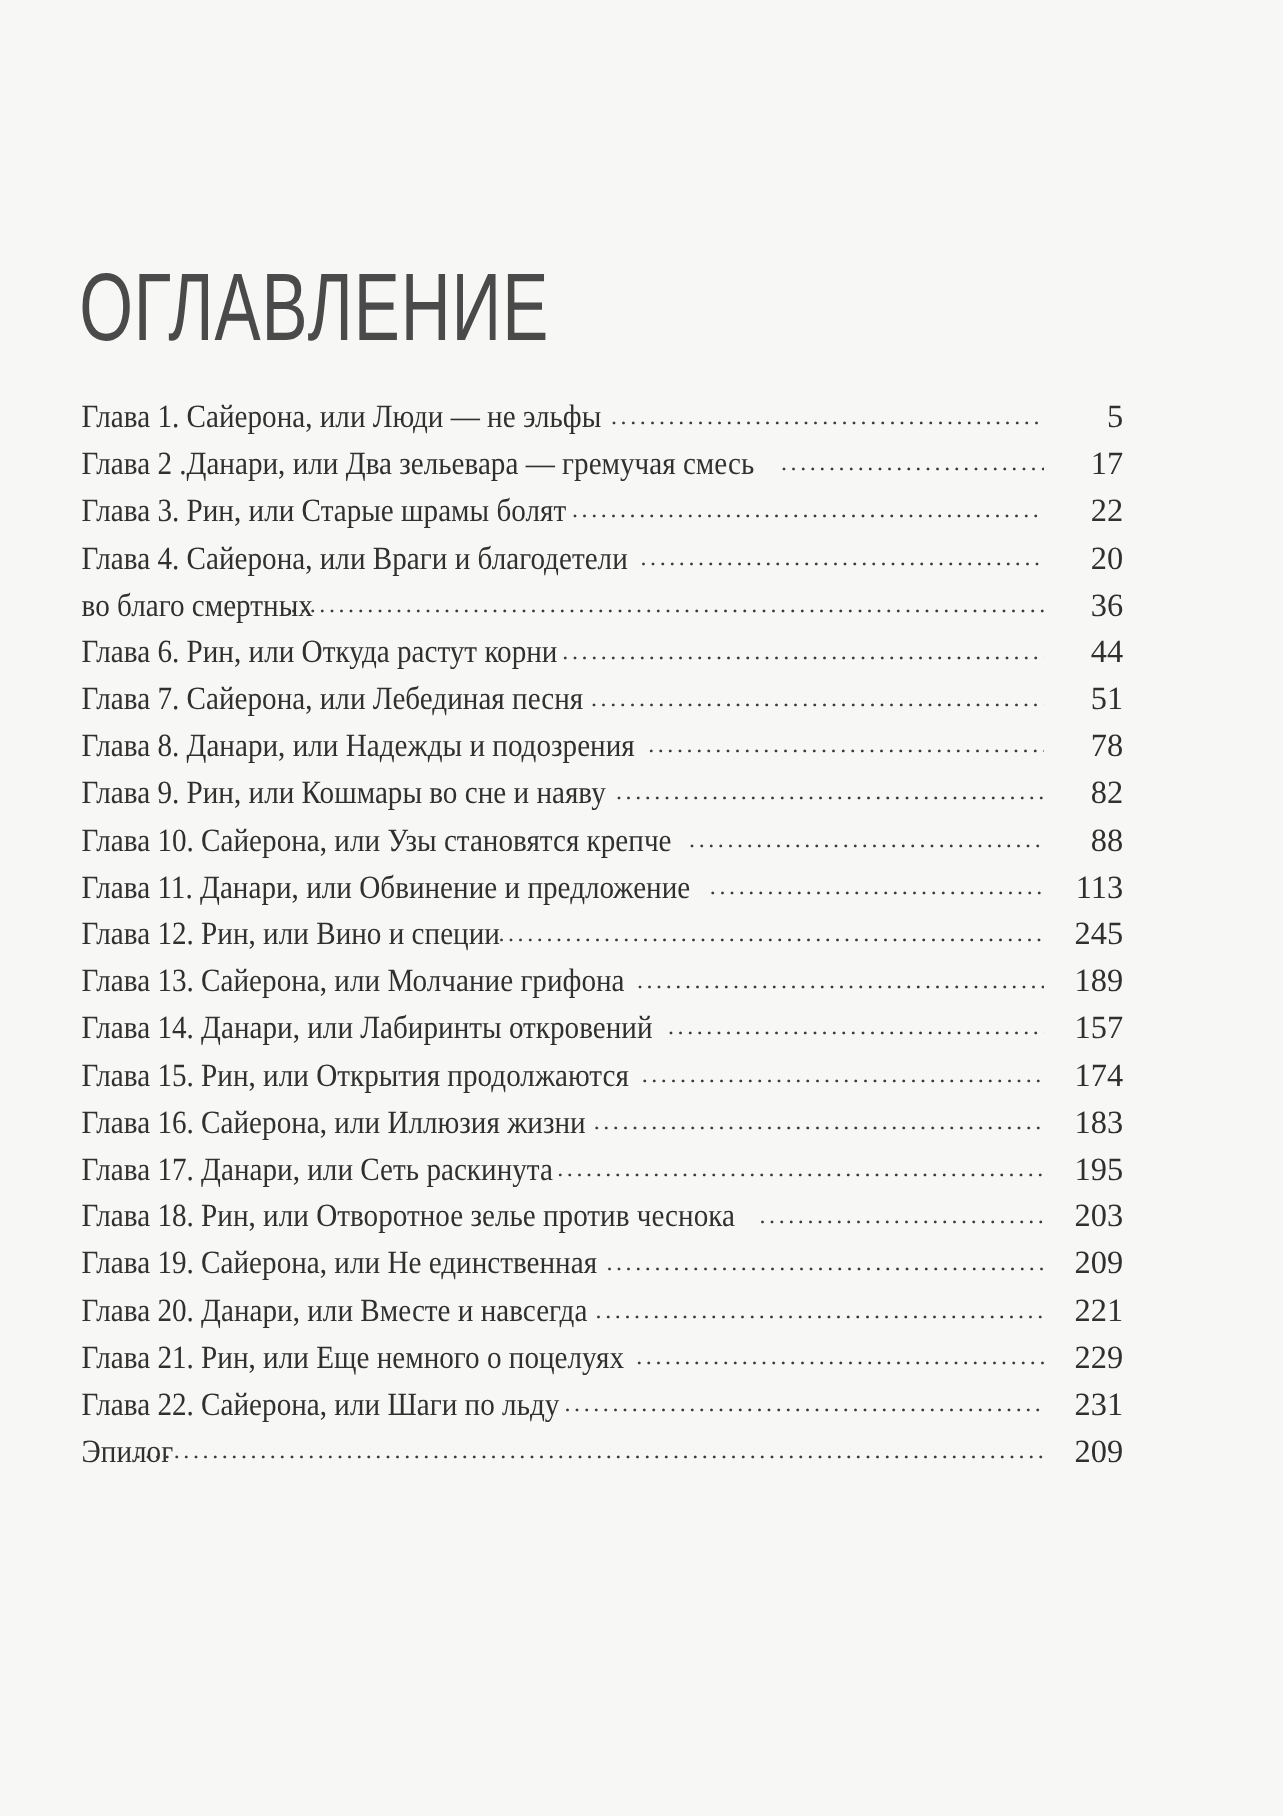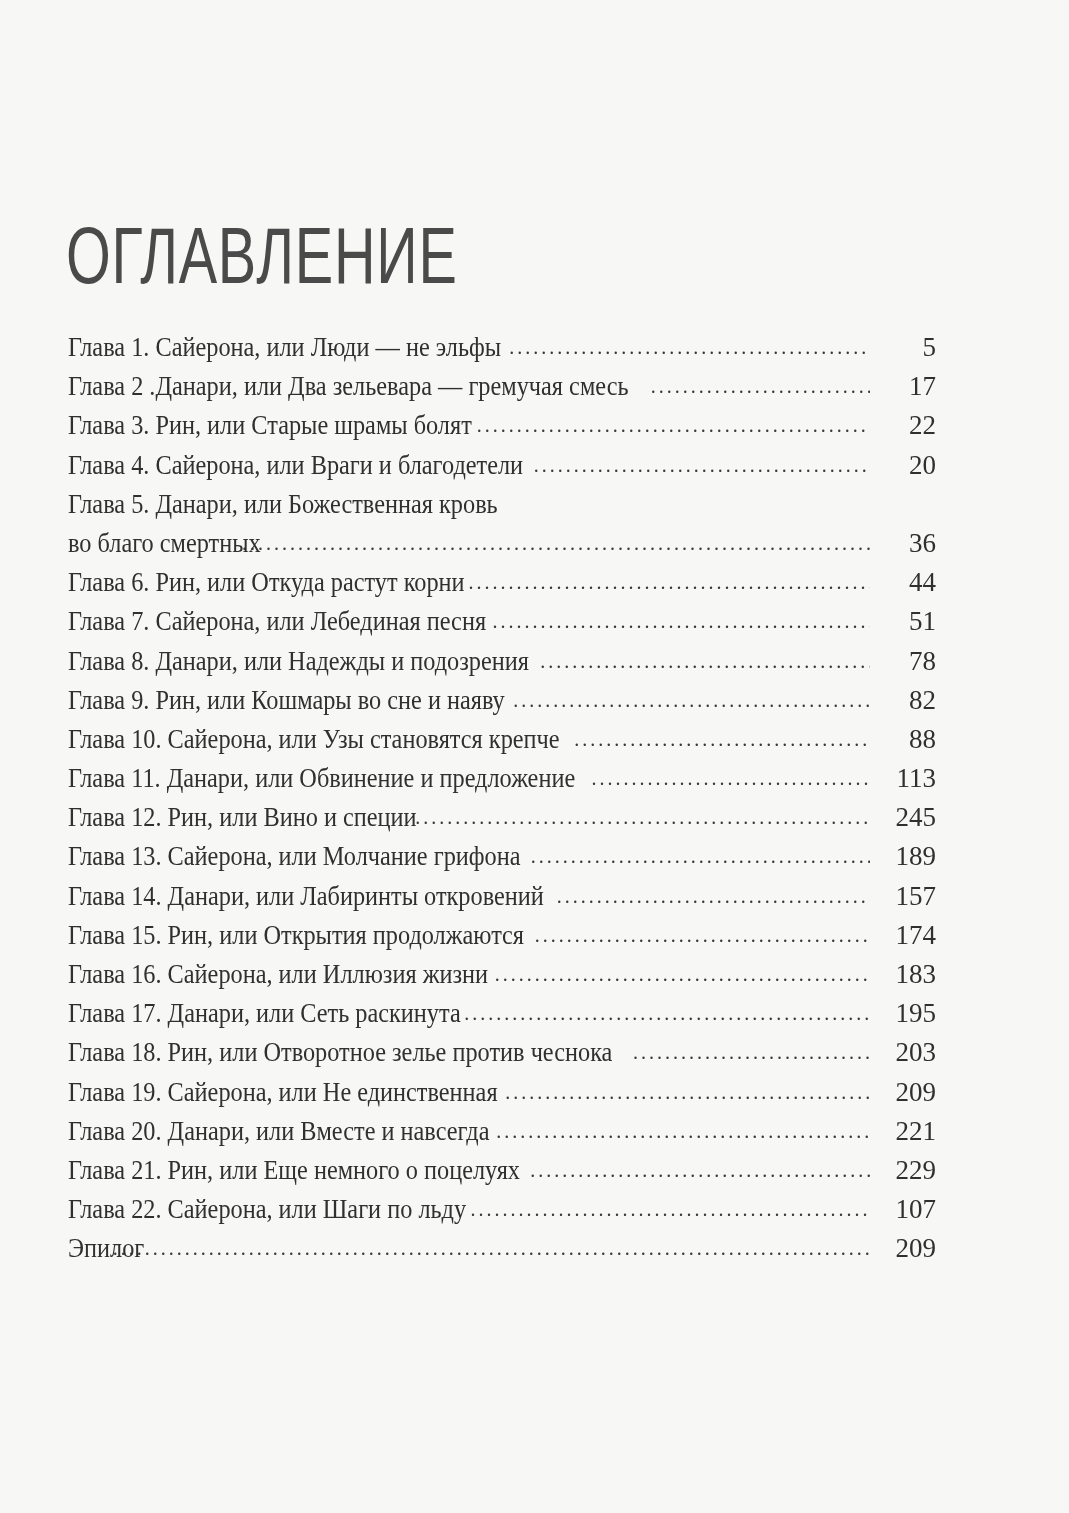--- a/index.html
+++ b/index.html
@@ -18,21 +18,21 @@
     letter-spacing: 1px;
     transform: scaleX(0.72); transform-origin: left top;
     font-weight: normal;
   }
   .toc { position: absolute; left: 68px; top: 328px; width: 868px; }
   .row {
     position: relative; height: 39.2px;
     font-family: "Liberation Serif", "DejaVu Serif", serif;
     font-size: 27px; line-height: 39.2px;
     color: #303030;
-    display: flex; align-items: flex-start;
+    display: flex; align-items: flex-end;
   }
   .row .label { white-space: nowrap; transform: scaleX(0.9); transform-origin: left center; }
   .row .dots {
     flex: 1; overflow: hidden; white-space: nowrap;
     margin: 0 10px 0 -40px; text-align: right;
     color: #3a3a3a; letter-spacing: 3px; font-size: 20px;
   }
   .row .page-num { width: 56px; text-align: right; }
   .row.nodots .dots { visibility: hidden; }
 </style>
@@ -55,25 +55,20 @@
       </div>
     <div class="row">
         <span class="label">Глава 3. Рин, или Старые шрамы болят</span>
         <span class="dots">................................................................................................</span>
         <span class="page-num">22</span>
       </div>
     <div class="row">
         <span class="label">Глава 4. Сайерона, или Враги и благодетели</span>
         <span class="dots">................................................................................................</span>
         <span class="page-num">20</span>
-      </div>
-    <div class="row nodots">
-        <span class="label">Глава 5. Данари, или Божественная кровь</span>
-        <span class="dots"></span>
-        <span class="page-num"></span>
       </div>
     <div class="row">
         <span class="label">во благо смертных</span>
         <span class="dots">................................................................................................</span>
         <span class="page-num">36</span>
       </div>
     <div class="row">
         <span class="label">Глава 6. Рин, или Откуда растут корни</span>
         <span class="dots">................................................................................................</span>
         <span class="page-num">44</span>
@@ -149,21 +144,21 @@
         <span class="page-num">221</span>
       </div>
     <div class="row">
         <span class="label">Глава 21. Рин, или Еще немного о поцелуях</span>
         <span class="dots">................................................................................................</span>
         <span class="page-num">229</span>
       </div>
     <div class="row">
         <span class="label">Глава 22. Сайерона, или Шаги по льду</span>
         <span class="dots">................................................................................................</span>
-        <span class="page-num">107</span>
+        <span class="page-num">231</span>
       </div>
     <div class="row">
         <span class="label">Эпилог</span>
         <span class="dots">................................................................................................</span>
         <span class="page-num">209</span>
       </div>
   </div>
 </div>
 
 </body></html>

